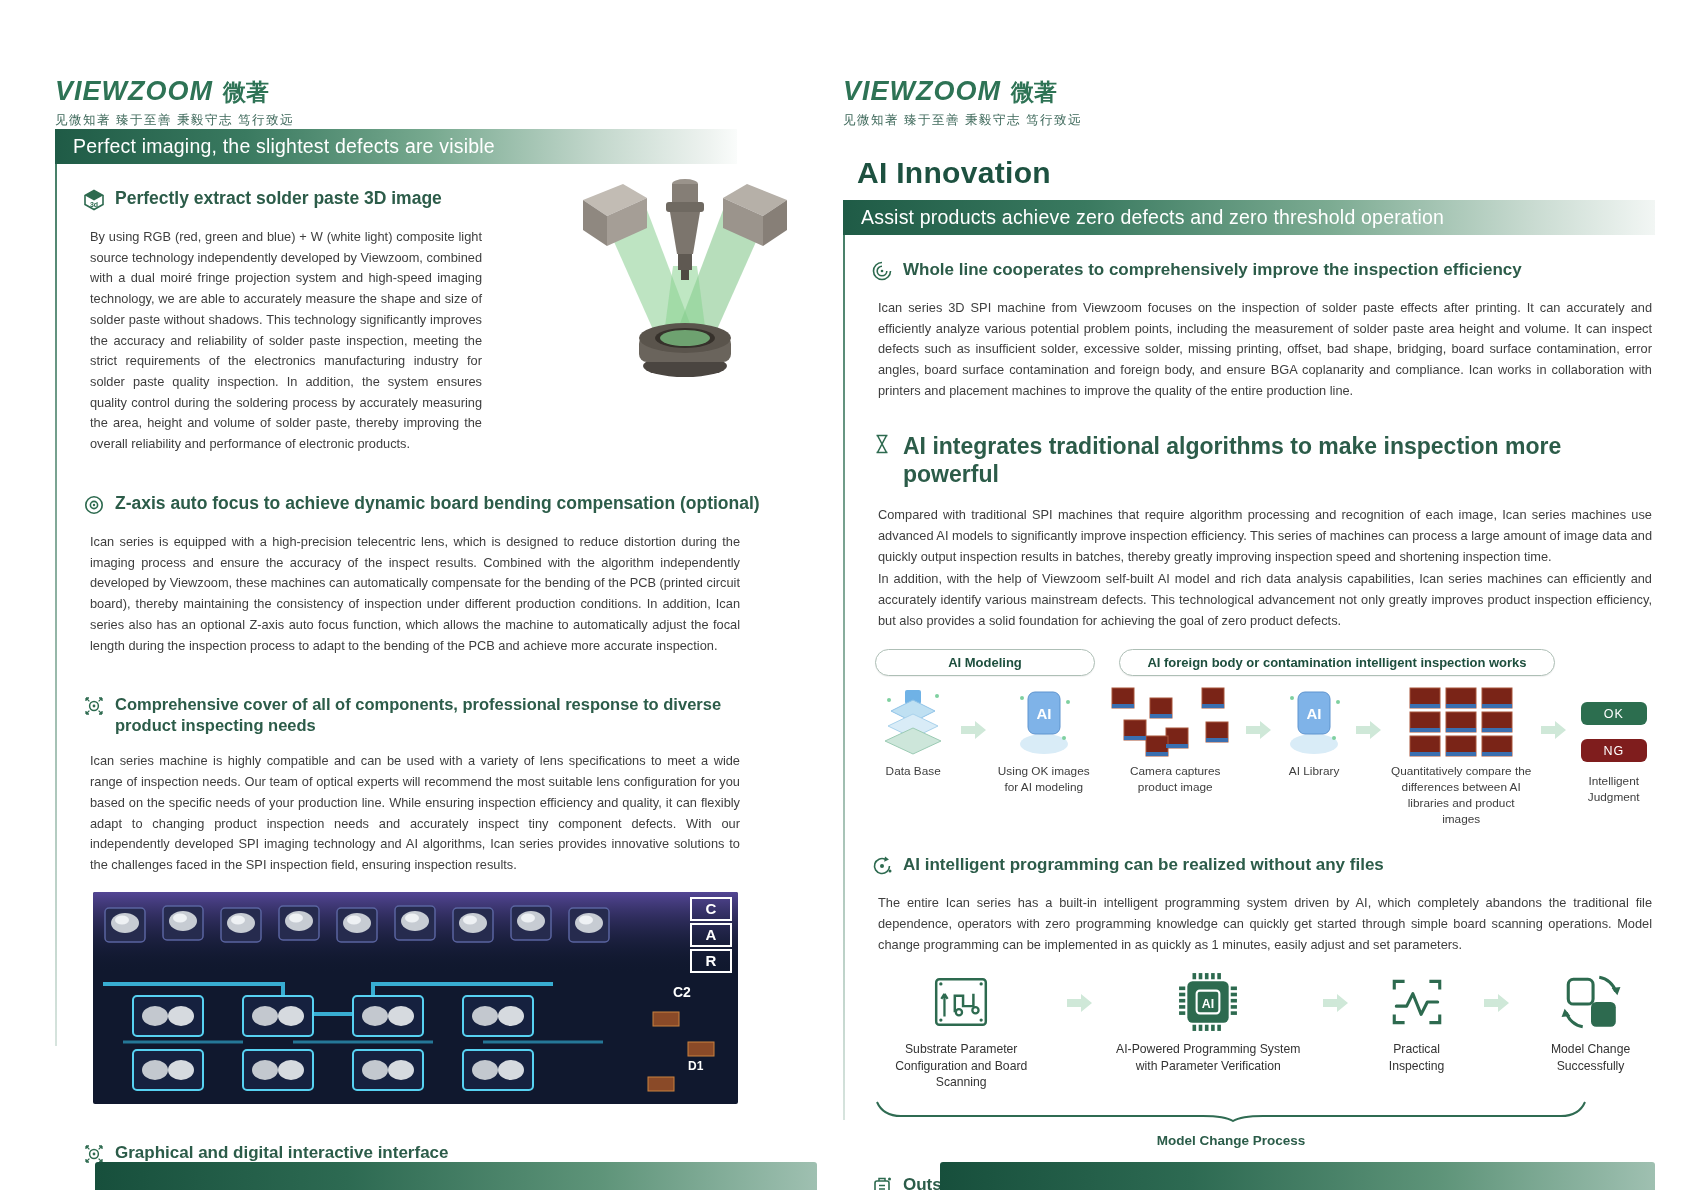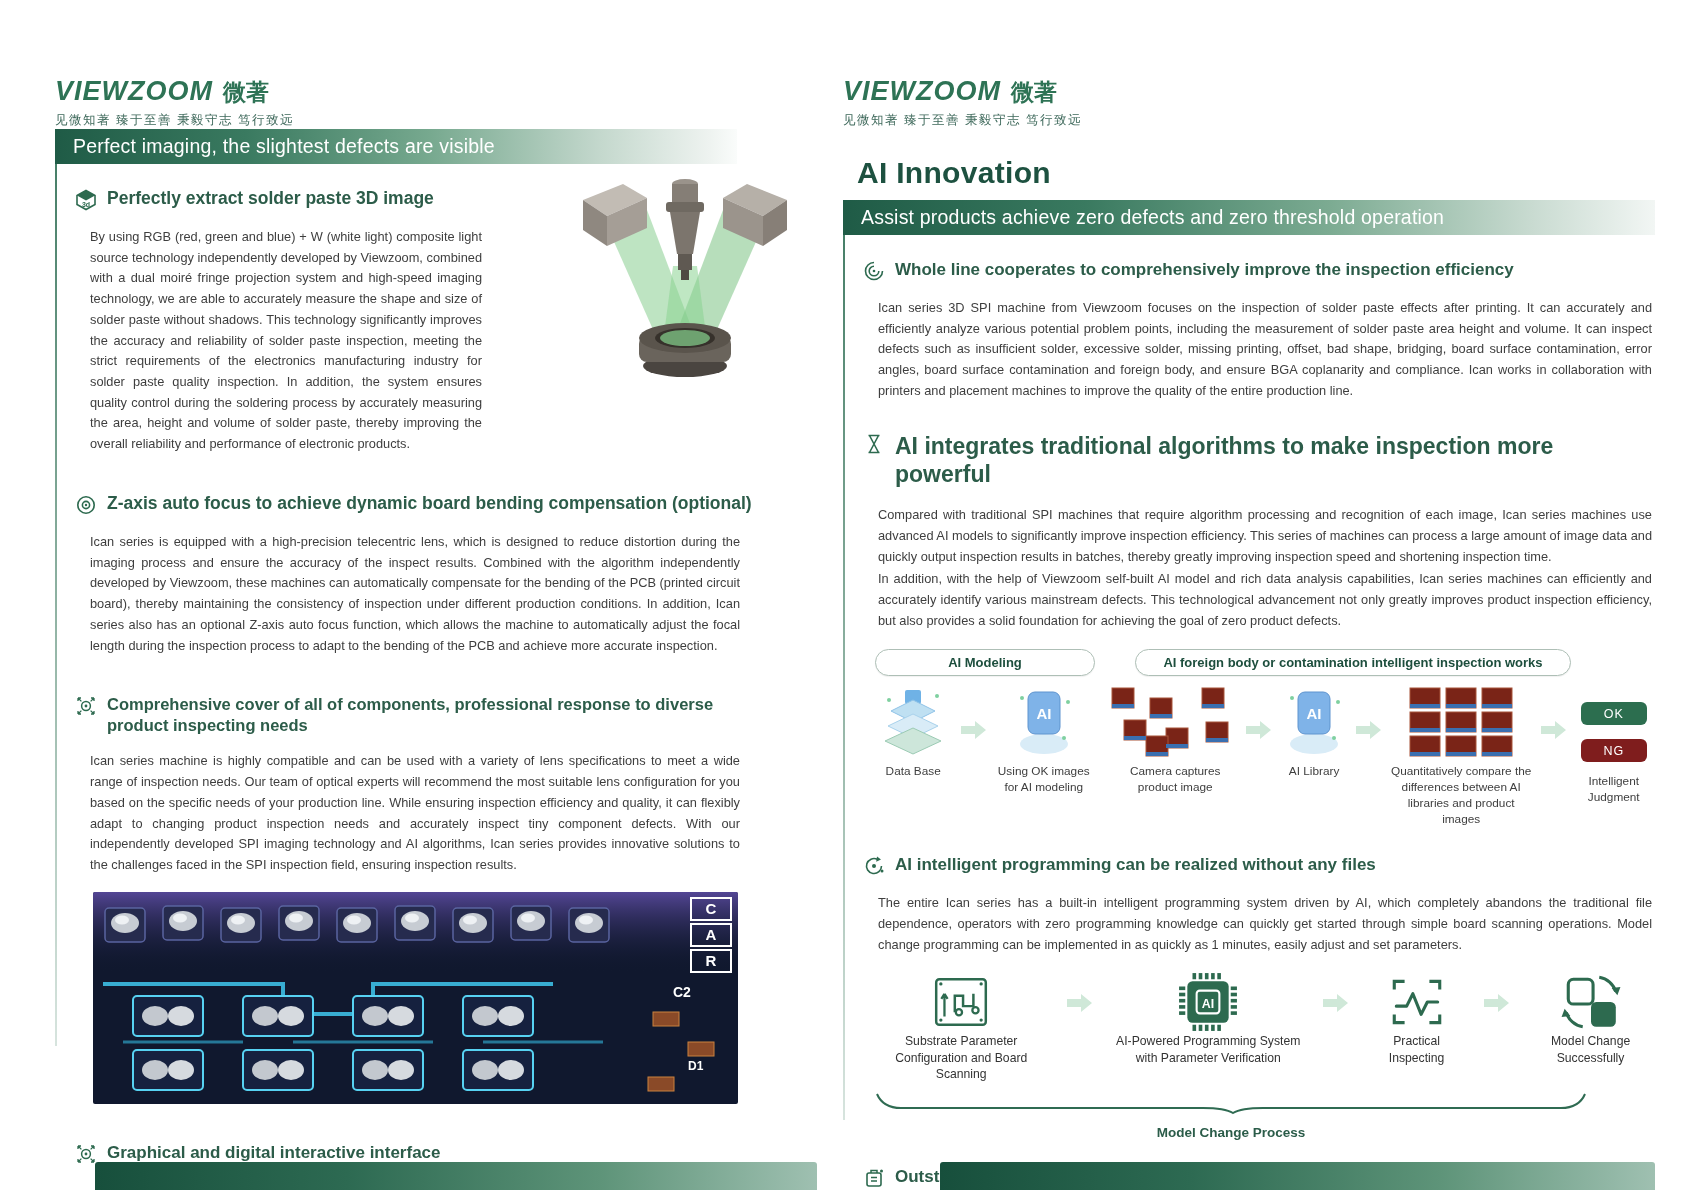--- a/index.html
+++ b/index.html
@@ -22,52 +22,52 @@
   h1.page-title{margin:27px 0 10px 14px;font-size:30px;font-weight:bold;color:#1d5140;letter-spacing:.3px;}
 
   .banner{height:35px;line-height:35px;padding-left:18px;box-sizing:border-box;
     background:linear-gradient(90deg,#1f5b46 0%,#3a7a60 28%,#77a98f 55%,#c4d8cd 80%,#eef3f0 96%,#fafcfb 100%);
     color:#ffffff;font-size:19.5px;font-weight:400;letter-spacing:.2px;}
   .page-right .banner{background:linear-gradient(90deg,#1f5b46 0%,#3a7a60 30%,#7cab92 60%,#c9dbd1 85%,#f2f6f4 100%);}
 
   .content{position:relative;padding-top:24px;}
   .vline{position:absolute;left:0;top:0;width:2px;background:linear-gradient(#477f68,#9dbcae 60%,#d7e4de);}
 
-  .sec-head{display:flex;align-items:flex-start;gap:10px;padding-left:20px;margin-bottom:8px;}
+  .sec-head{display:flex;align-items:flex-start;gap:10px;padding-left:28px;margin-bottom:8px;}
   .sec-icon{flex:0 0 auto;width:22px;height:22px;margin-top:1px;}
   .sec-title{font-size:16.5px;font-weight:bold;color:#2c5c49;line-height:1.25;}
   .body-text{margin:16px 0 0 35px;font-size:12.8px;line-height:1.62;color:#3e3e3e;text-align:justify;}
 
   
   .s1-wrap{position:relative;min-height:220px;}
   .s1-wrap .body-text{width:392px;}
   .machine-img{position:absolute;right:2px;top:-14px;width:260px;height:218px;}
   .pcb-img{display:block;margin:16px 0 0 38px;width:645px;height:212px;border-radius:2px;}
 
   
-  .pill-row{display:flex;gap:40px;margin:18px 0 10px 32px;}
+  .pill-row{display:flex;gap:24px;margin:18px 0 10px 32px;}
   .pill{border:1.5px solid #aebfb6;border-radius:15px;height:25px;line-height:25px;text-align:center;
     font-size:13px;font-weight:bold;color:#1d4e3d;background:#fff;box-shadow:0 1px 1px rgba(0,0,0,.06);}
   .pill-1{width:218px;}
   .pill-2{width:434px;}
 
   
   .flow-row{display:flex;align-items:flex-start;margin:10px 0 0 28px;}
   .flow-step{display:flex;flex-direction:column;align-items:center;}
   .flow-label{margin-top:6px;font-size:11.8px;color:#3e3e3e;text-align:center;line-height:1.35;}
   .flow-arrow{margin:34px 6px 0 6px;flex:0 0 auto;}
   .badge{width:66px;height:23px;border-radius:6px;color:#fff;font-size:12.5px;font-weight:normal;
     display:flex;align-items:center;justify-content:center;letter-spacing:1px;}
   .badge-ok{background:#2c6e4f;margin-top:16px;}
   .badge-ng{background:#7f1d1d;margin-top:14px;}
 
   
   .proc-row{display:flex;align-items:flex-start;margin:16px 0 0 28px;}
   .proc-step{display:flex;flex-direction:column;align-items:center;}
-  .proc-label{font-size:12.2px;color:#333;text-align:center;line-height:1.35;}
+  .proc-label{margin-top:8px;font-size:12.2px;color:#333;text-align:center;line-height:1.35;}
   .proc-arrow{margin:22px 14px 0 14px;flex:0 0 auto;}
   .brace-wrap{margin:8px 0 0 30px;width:716px;}
   .brace-caption{margin-top:6px;text-align:center;font-size:13.5px;font-weight:bold;color:#2b5c49;}
 
   .gap-38{height:38px;} .gap-30{height:30px;} .gap-26{height:26px;}
 
   
   .bottom-bar{position:absolute;bottom:0;height:28px;border-radius:3px 3px 0 0;
     background:linear-gradient(90deg,#174f3c 0%,#2d6a52 35%,#5e9479 70%,#9fc0b1 100%);}
   .bottom-bar-left{left:95px;width:722px;}

